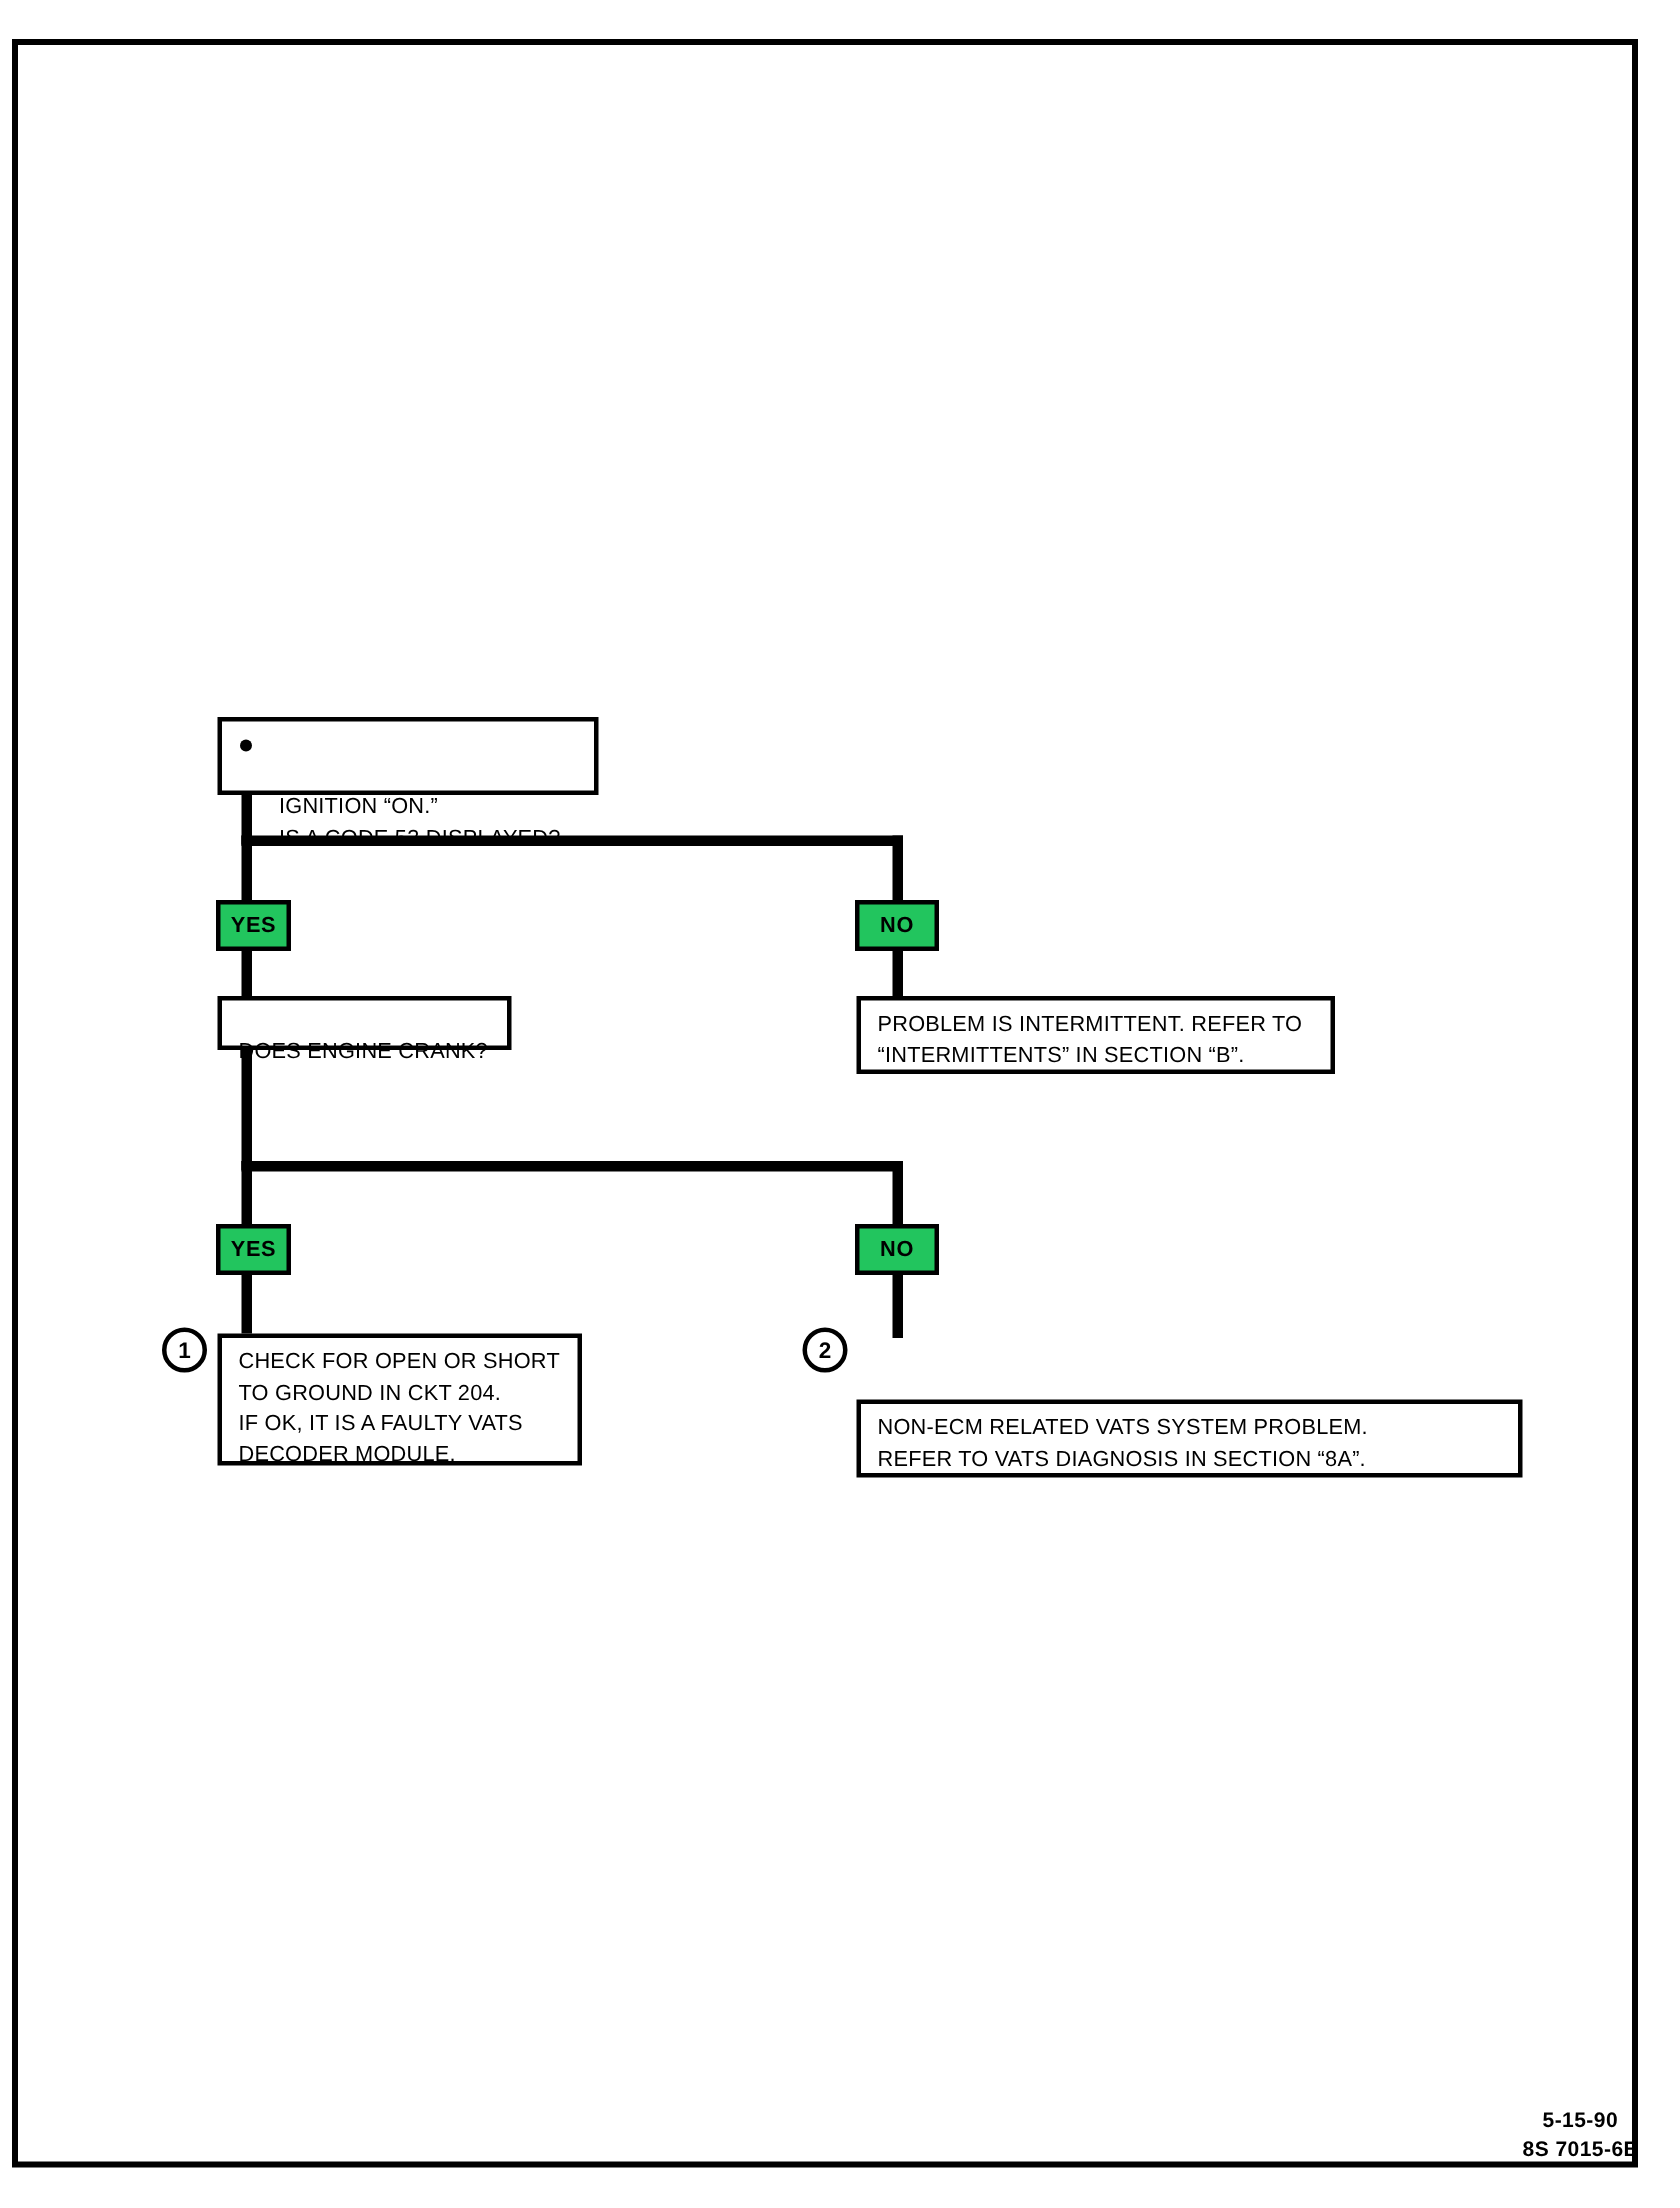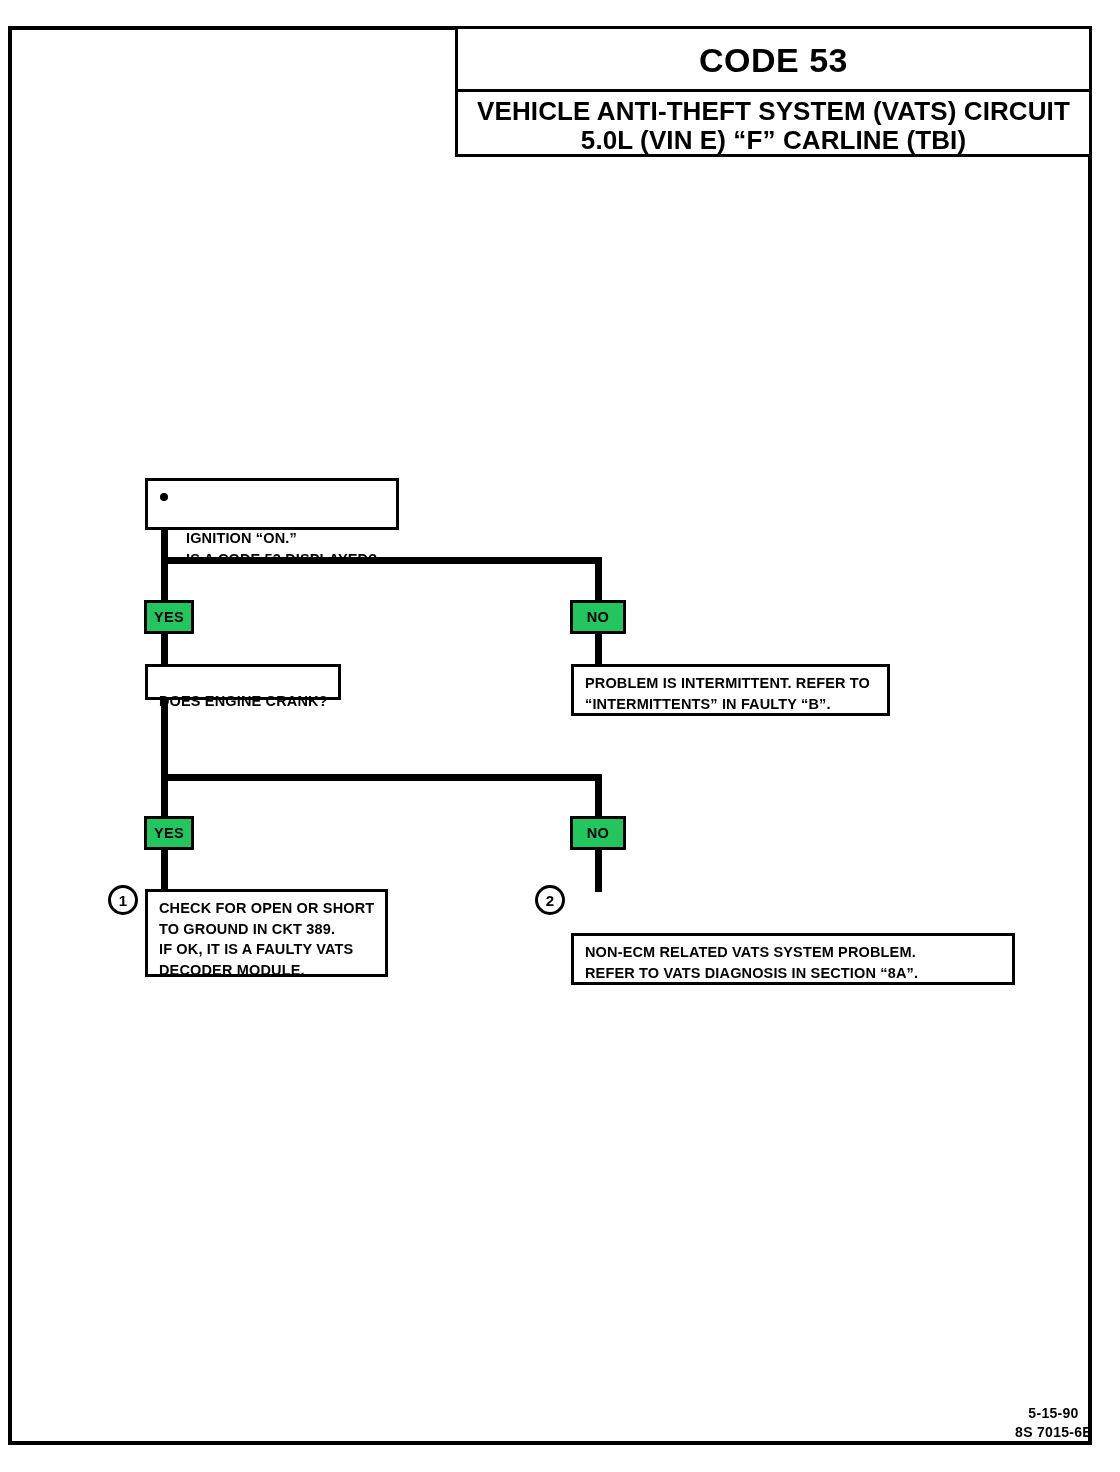--- a/index.html
+++ b/index.html
@@ -69,21 +69,21 @@
   #subtitle-1 { margin-top: 5px; }
 
   
   .fbox {
     position: absolute;
     border: 3px solid #000;
     box-sizing: border-box;
     background: #fff;
     color: #000;
     font-size: 14.5px;
-    font-weight: bold;
+    font-weight: normal;
     line-height: 1.42;
     letter-spacing: 0.15px;
     padding: 6px 10px 6px 11px;
     white-space: pre-line;
   }
 
   
   .tag {
     position: absolute;
     border: 3px solid #000;
@@ -149,26 +149,20 @@
     letter-spacing: 0.3px;
   }
 </style>
 </head>
 <body>
 
 <div id="page">
 
   <div id="page-border"></div>
 
-  <div id="title-block">
-    <div id="code-title">CODE 53</div>
-    <div id="title-rule"></div>
-    <div id="subtitle-1" class="subtitle-line">VEHICLE ANTI-THEFT SYSTEM (VATS) CIRCUIT</div>
-    <div class="subtitle-line">5.0L  (VIN E)  “F”  CARLINE  (TBI)</div>
-  </div>
 
   <div class="conn" style="left:161px; top:530px; width:7px; height:33px;"></div>
 
   <div class="conn" style="left:161px; top:557px; width:441px; height:7px;"></div>
 
   <div class="conn" style="left:161px; top:557px; width:7px; height:45px;"></div>
 
   <div class="conn" style="left:161px; top:632px; width:7px; height:32px;"></div>
 
   <div class="conn" style="left:595px; top:557px; width:7px; height:45px;"></div>
@@ -193,30 +187,30 @@
 IS A CODE 53 DISPLAYED?</div>
   </div>
 
   <div class="tag" style="left:144px; top:600px; width:50px; height:34px;">YES</div>
 
   <div class="tag" style="left:570px; top:600px; width:56px; height:34px;">NO</div>
 
   <div class="fbox" style="left:145px; top:664px; width:196px; height:34px; padding-top:24px;">DOES ENGINE CRANK?</div>
 
   <div class="fbox" style="left:571px; top:664px; width:319px; height:52px;">PROBLEM IS INTERMITTENT.  REFER TO
-“INTERMITTENTS” IN FAULTY “B”.</div>
+“INTERMITTENTS” IN SECTION “B”.</div>
 
   <div class="tag" style="left:144px; top:816px; width:50px; height:34px;">YES</div>
 
   <div class="tag" style="left:570px; top:816px; width:56px; height:34px;">NO</div>
 
   <div class="circle-num" style="left:108px; top:885px;">1</div>
 
   <div class="fbox" style="left:145px; top:889px; width:243px; height:88px;">CHECK FOR OPEN OR SHORT
-TO GROUND IN CKT 389.
+TO GROUND IN CKT 204.
 IF OK, IT IS A FAULTY VATS
 DECODER MODULE.</div>
 
   <div class="circle-num" style="left:535px; top:885px;">2</div>
 
   <div class="fbox" style="left:571px; top:889px; width:444px; height:52px;margin-top:44px;">NON-ECM RELATED VATS SYSTEM PROBLEM.
 REFER TO VATS DIAGNOSIS IN SECTION “8A”.</div>
 
   <div id="footer">
     <div>5-15-90</div>

